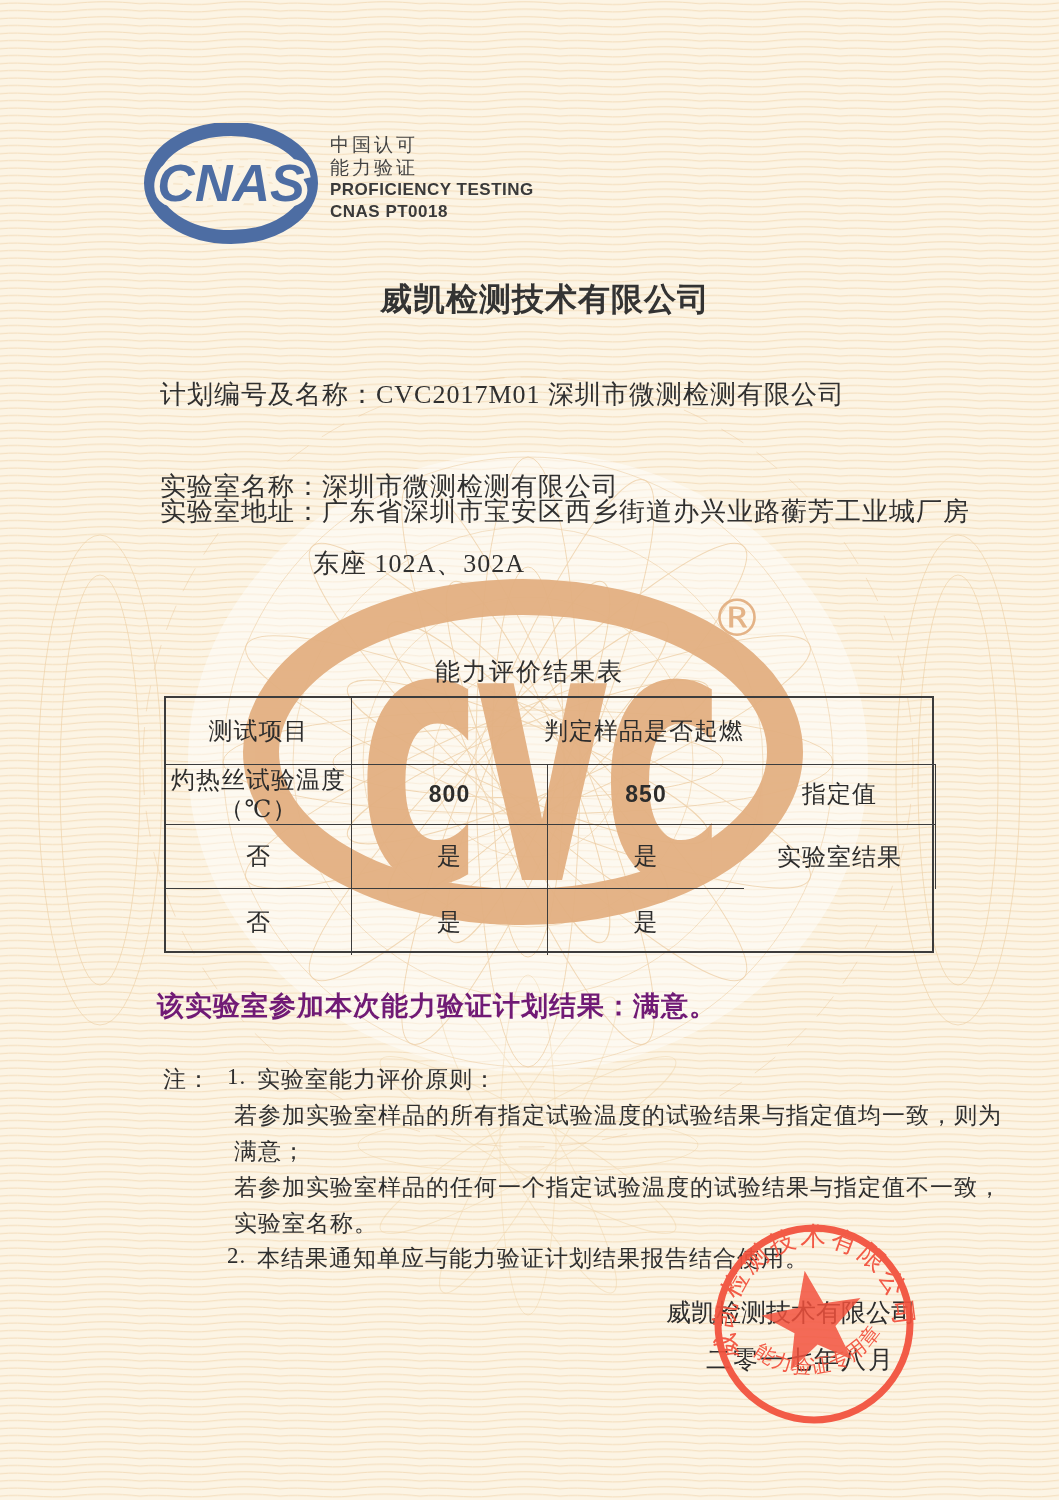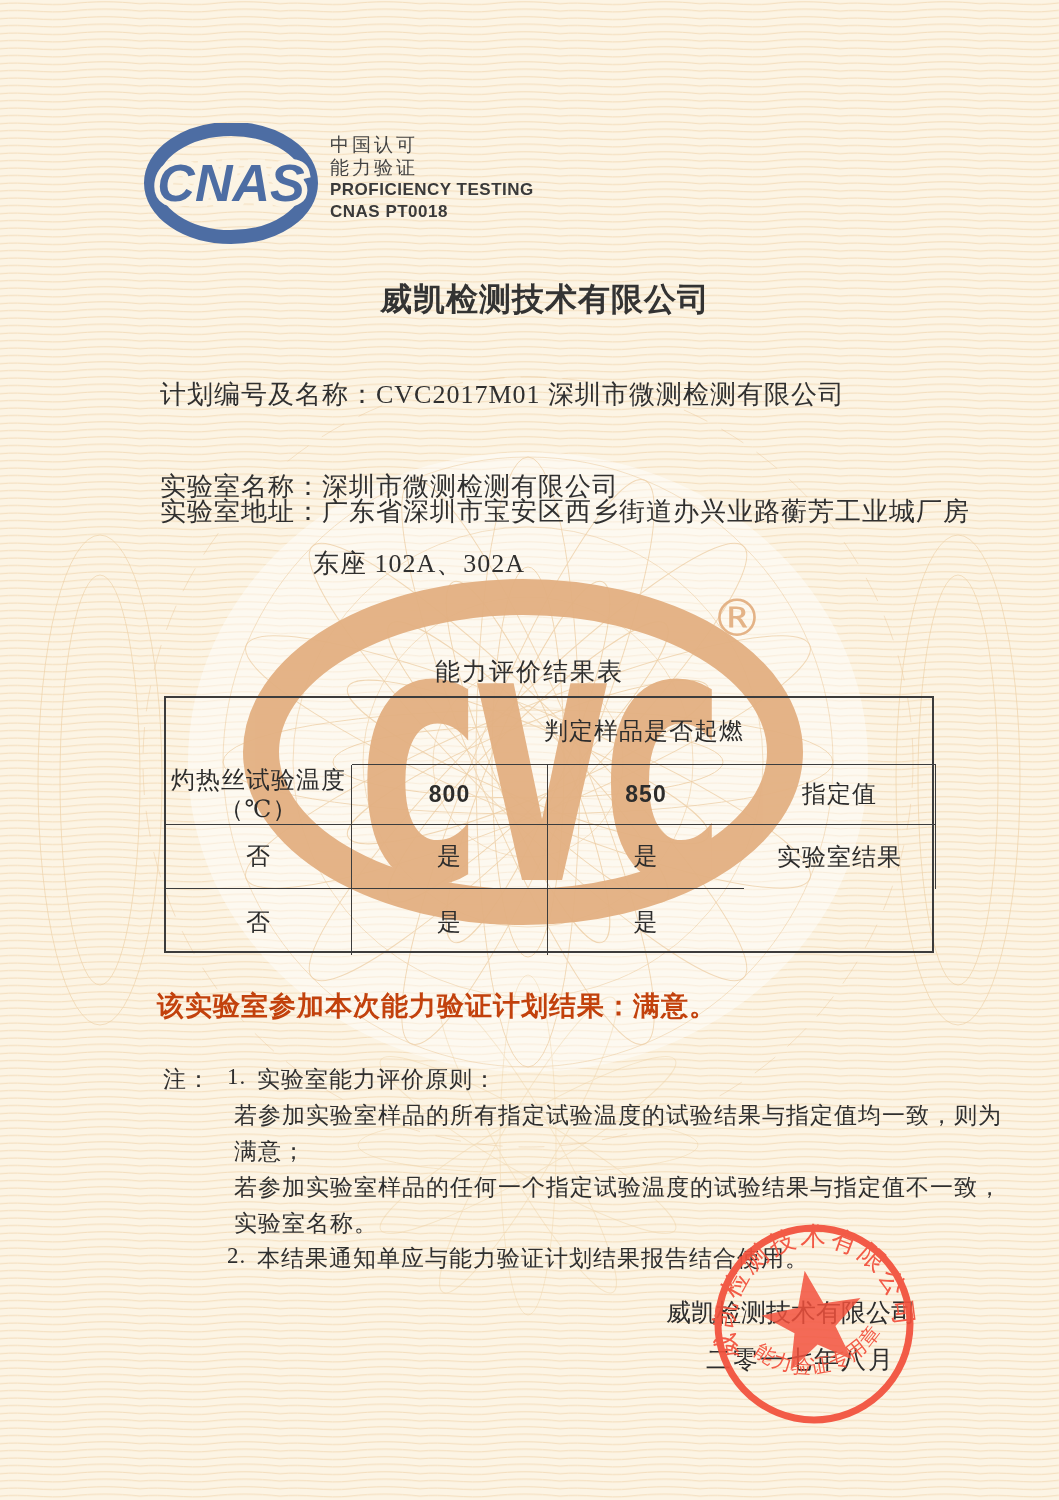--- a/index.html
+++ b/index.html
@@ -19,21 +19,21 @@
   .tbl{position:absolute;left:164px;top:696px;width:770px;height:257px;display:grid;
        grid-template-columns:186px 196px 196px 192px;grid-template-rows:67px 60px 64px 66px;
        border:2px solid #3c3c3c;box-sizing:border-box;background:transparent;}
   .cell{border-right:1.5px solid #3c3c3c;border-bottom:1.5px solid #3c3c3c;
         display:flex;flex-direction:column;align-items:center;justify-content:center;
         font-size:24px;color:#2c2c2c;letter-spacing:1px;text-align:center;line-height:1.2;}
   .cell.lastcol{border-right:none;}
   .cell.lastrow{border-bottom:none;}
   .cell.span3{grid-column:2/5;}
   .cell .num{font-family:"Liberation Sans","DejaVu Sans",sans-serif;font-weight:bold;font-size:23px;letter-spacing:1px;}
-  .result-line{position:absolute;left:157px;top:988px;font-size:27px;font-weight:bold;letter-spacing:1px;color:#c2410c;}
+  .result-line{position:absolute;left:157px;top:988px;font-size:27px;font-weight:bold;letter-spacing:1px;color:#701a75;}
   .note{position:absolute;font-size:23px;color:#2f2f2f;letter-spacing:1px;white-space:nowrap;}
   .sig{position:absolute;z-index:4;font-size:25px;color:#2d2d2d;white-space:nowrap;}
   .stamp{position:absolute;left:703px;top:1213px;z-index:3;opacity:.93;}
 </style>
 </head>
 <body>
 
 <div class="page">
 
   <svg class="bg" width="1059" height="1500">
@@ -122,20 +122,21 @@
     <div class="info-line" style="top:436px;margin-top:33px;">
       <span>实验室名称：</span><span>深圳市微测检测有限公司</span>
     </div>
     <div class="info-line" style="top:494px;">
       <span>实验室地址：</span><span>广东省深圳市宝安区西乡街道办兴业路蘅芳工业城厂房</span>
     </div>
     <div class="info-line" style="top:546px;left:313px;">东座 102A、302A</div>
 
     <div class="tbl-title">能力评价结果表</div>
     <div class="tbl">
+      <div class="cell">测试项目</div>
       <div class="cell span3 lastcol">判定样品是否起燃</div>
 
       <div class="cell">
         <div>灼热丝试验温度</div>
         <div>（℃）</div>
       </div>
       <div class="cell">
           <span class="num">800</span>
         </div>
       <div class="cell lastcol">

